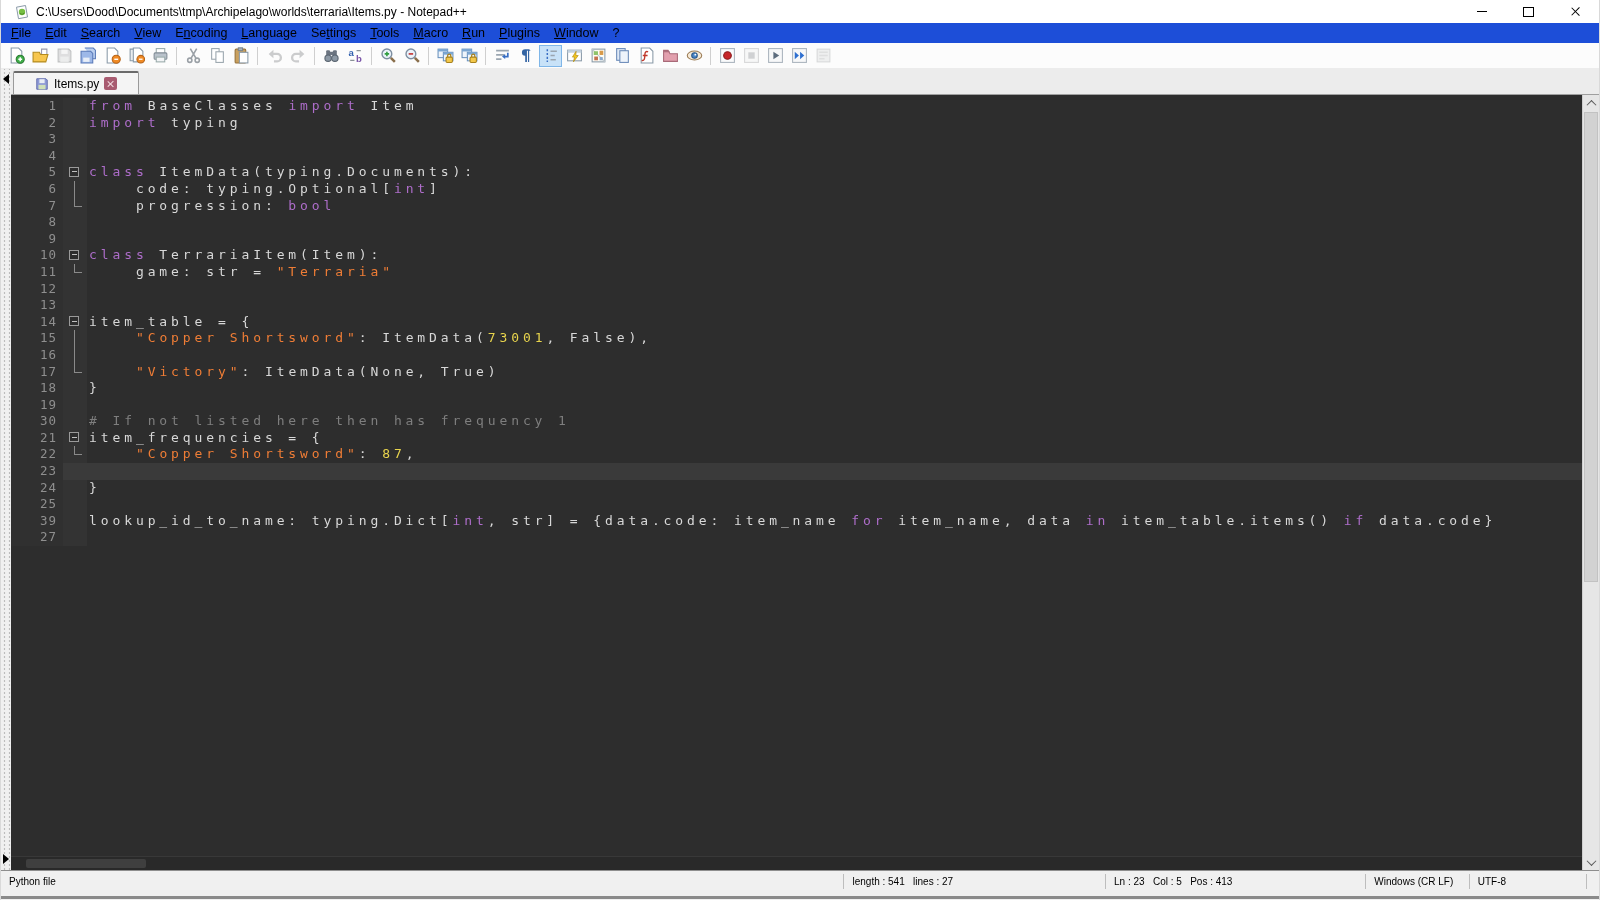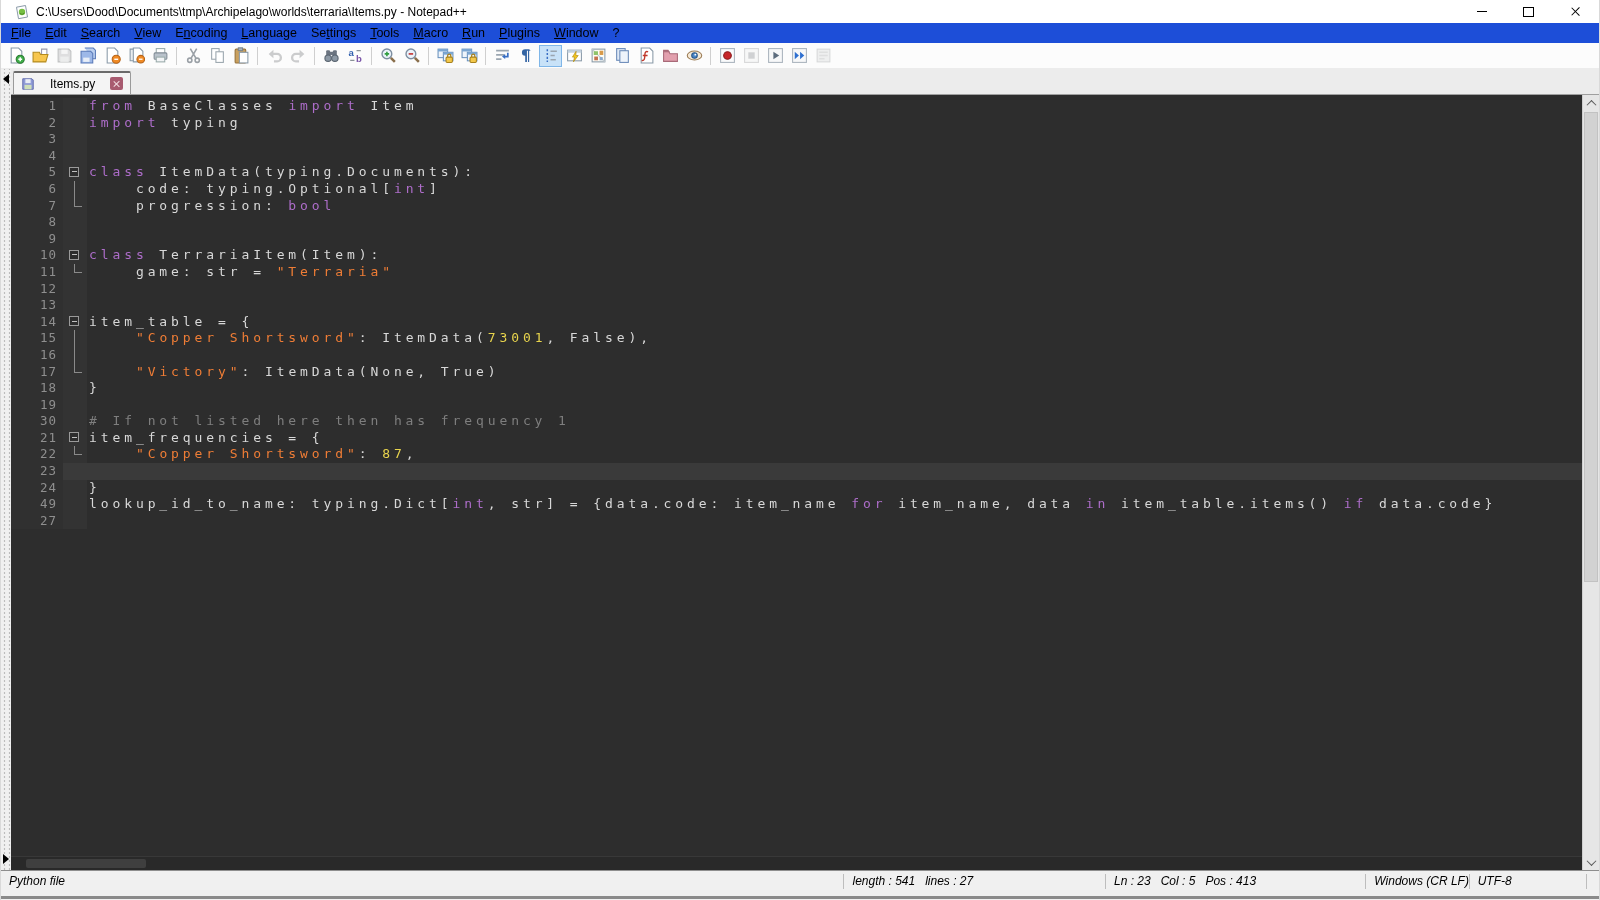--- a/index.html
+++ b/index.html
@@ -34,21 +34,21 @@
   .lower{display:flex;height:801px;}
   .grip{width:10px;background:#f0f0f0;position:relative;flex:0 0 auto;
     background-image:radial-gradient(#bdbdbd 1px, transparent 1.2px);background-size:5px 4px;background-position:1px 2px;}
   .dock-arrow-top{position:absolute;top:5px;left:2px;width:0;height:0;
     border-right:6px solid #000;border-top:5px solid transparent;border-bottom:5px solid transparent;}
   .dock-arrow-bottom{position:absolute;bottom:6px;left:2px;width:0;height:0;
     border-left:6px solid #000;border-top:5px solid transparent;border-bottom:5px solid transparent;}
   .right-col{flex:1;display:flex;flex-direction:column;min-width:0;}
   
   .tabbar{height:25px;background:#ececec;display:flex;align-items:flex-end;padding-left:2px;border-bottom:1px solid #9f9f9f;}
-  .tab{height:23px;display:flex;align-items:center;gap:15px;padding:0 7px;background:#f4f4f4;
+  .tab{height:23px;display:flex;align-items:center;gap:5px;padding:0 21px;background:#f4f4f4;
     border:1px solid #9a9a9a;border-bottom:none;border-top:2px solid #6a6a6a;border-radius:2px 2px 0 0;
     font-size:12px;box-sizing:border-box;}
   .tab-icon svg{width:14px;height:14px;display:block;}
   .tab-close{position:relative;width:13px;height:13px;background:#a85b70;border-radius:2px;}
   .tab-close::before,.tab-close::after{content:"";position:absolute;left:6px;top:2.5px;width:1.4px;height:8px;background:#f2dde2;}
   .tab-close::before{transform:rotate(45deg);}
   .tab-close::after{transform:rotate(-45deg);}
   
   .main{flex:1;display:flex;min-height:0;background:var(--editor_bg,#2d2d2d);}
   .editor{flex:1;display:flex;flex-direction:column;min-width:0;background:var(--editor_bg,#2d2d2d);}
@@ -76,21 +76,21 @@
   
   .vscroll{width:16px;flex:0 0 auto;background:#e6e6e6;border-left:1px solid #cfcfcf;position:relative;}
   .vthumb{position:absolute;left:1px;right:1px;top:17px;height:470px;background:#d2d2d2;border:1px solid #c2c2c2;box-sizing:border-box;}
   .varrow{position:absolute;left:0;width:100%;height:16px;display:flex;align-items:center;justify-content:center;}
   .varrow.up{top:0;} .varrow.down{bottom:0;}
   .chev{width:6px;height:6px;border-left:1.6px solid #5a5a5a;border-top:1.6px solid #5a5a5a;}
   .varrow.up .chev{transform:rotate(45deg) translate(1px,1px);}
   .varrow.down .chev{transform:rotate(225deg) translate(1px,1px);}
   
   .statusband{height:31px;border-top:1px solid #8e8e8e;background:#f0f0f0;box-sizing:border-box;}
-  .status-row{height:21px;display:flex;align-items:center;font-size:12px;font-style:italic;}
+  .status-row{height:21px;display:flex;align-items:center;font-size:10px;}
   .seg{white-space:pre;padding-left:8px;box-sizing:border-box;overflow:hidden;height:15px;line-height:15px;}
   .seg + .seg{border-left:1px solid #bdbdbd;}
   .seg1{width:848px;} .seg2{width:232px;} .seg3{width:262px;margin-left:31px;} .seg4{width:104px;} .seg5{width:118px;} .seg6{flex:1;padding-left:12px;text-align:center;}
   .win-bottom-edge{height:3px;background:#8a8a8a;margin-top:4px;}
 </style>
 </head>
 <body>
 
 <div class="titlebar">
   <span class="app-icon">
@@ -498,21 +498,26 @@
               <div class="ln">23</div>
               <div class="fold"></div>
               <div class="code"></div>
             </div>
             <div class="code-row">
               <div class="ln">24</div>
               <div class="fold"></div>
               <div class="code"><span class="tk-df">}</span></div>
             </div>
             <div class="code-row">
-              <div class="ln">49</div>
+              <div class="ln">25</div>
+              <div class="fold"></div>
+              <div class="code"></div>
+            </div>
+            <div class="code-row">
+              <div class="ln">39</div>
               <div class="fold"></div>
               <div class="code"><span class="tk-df">lookup_id_to_name: typing.Dict[</span><span class="tk-kw">int</span><span class="tk-df">, str] = {data.code: item_name </span><span class="tk-kw">for</span><span class="tk-df"> item_name, data </span><span class="tk-kw">in</span><span class="tk-df"> item_table.items() </span><span class="tk-kw">if</span><span class="tk-df"> data.code}</span></div>
             </div>
             <div class="code-row">
               <div class="ln">27</div>
               <div class="fold"></div>
               <div class="code"></div>
             </div>
           </div>
         <div class="hscroll">

